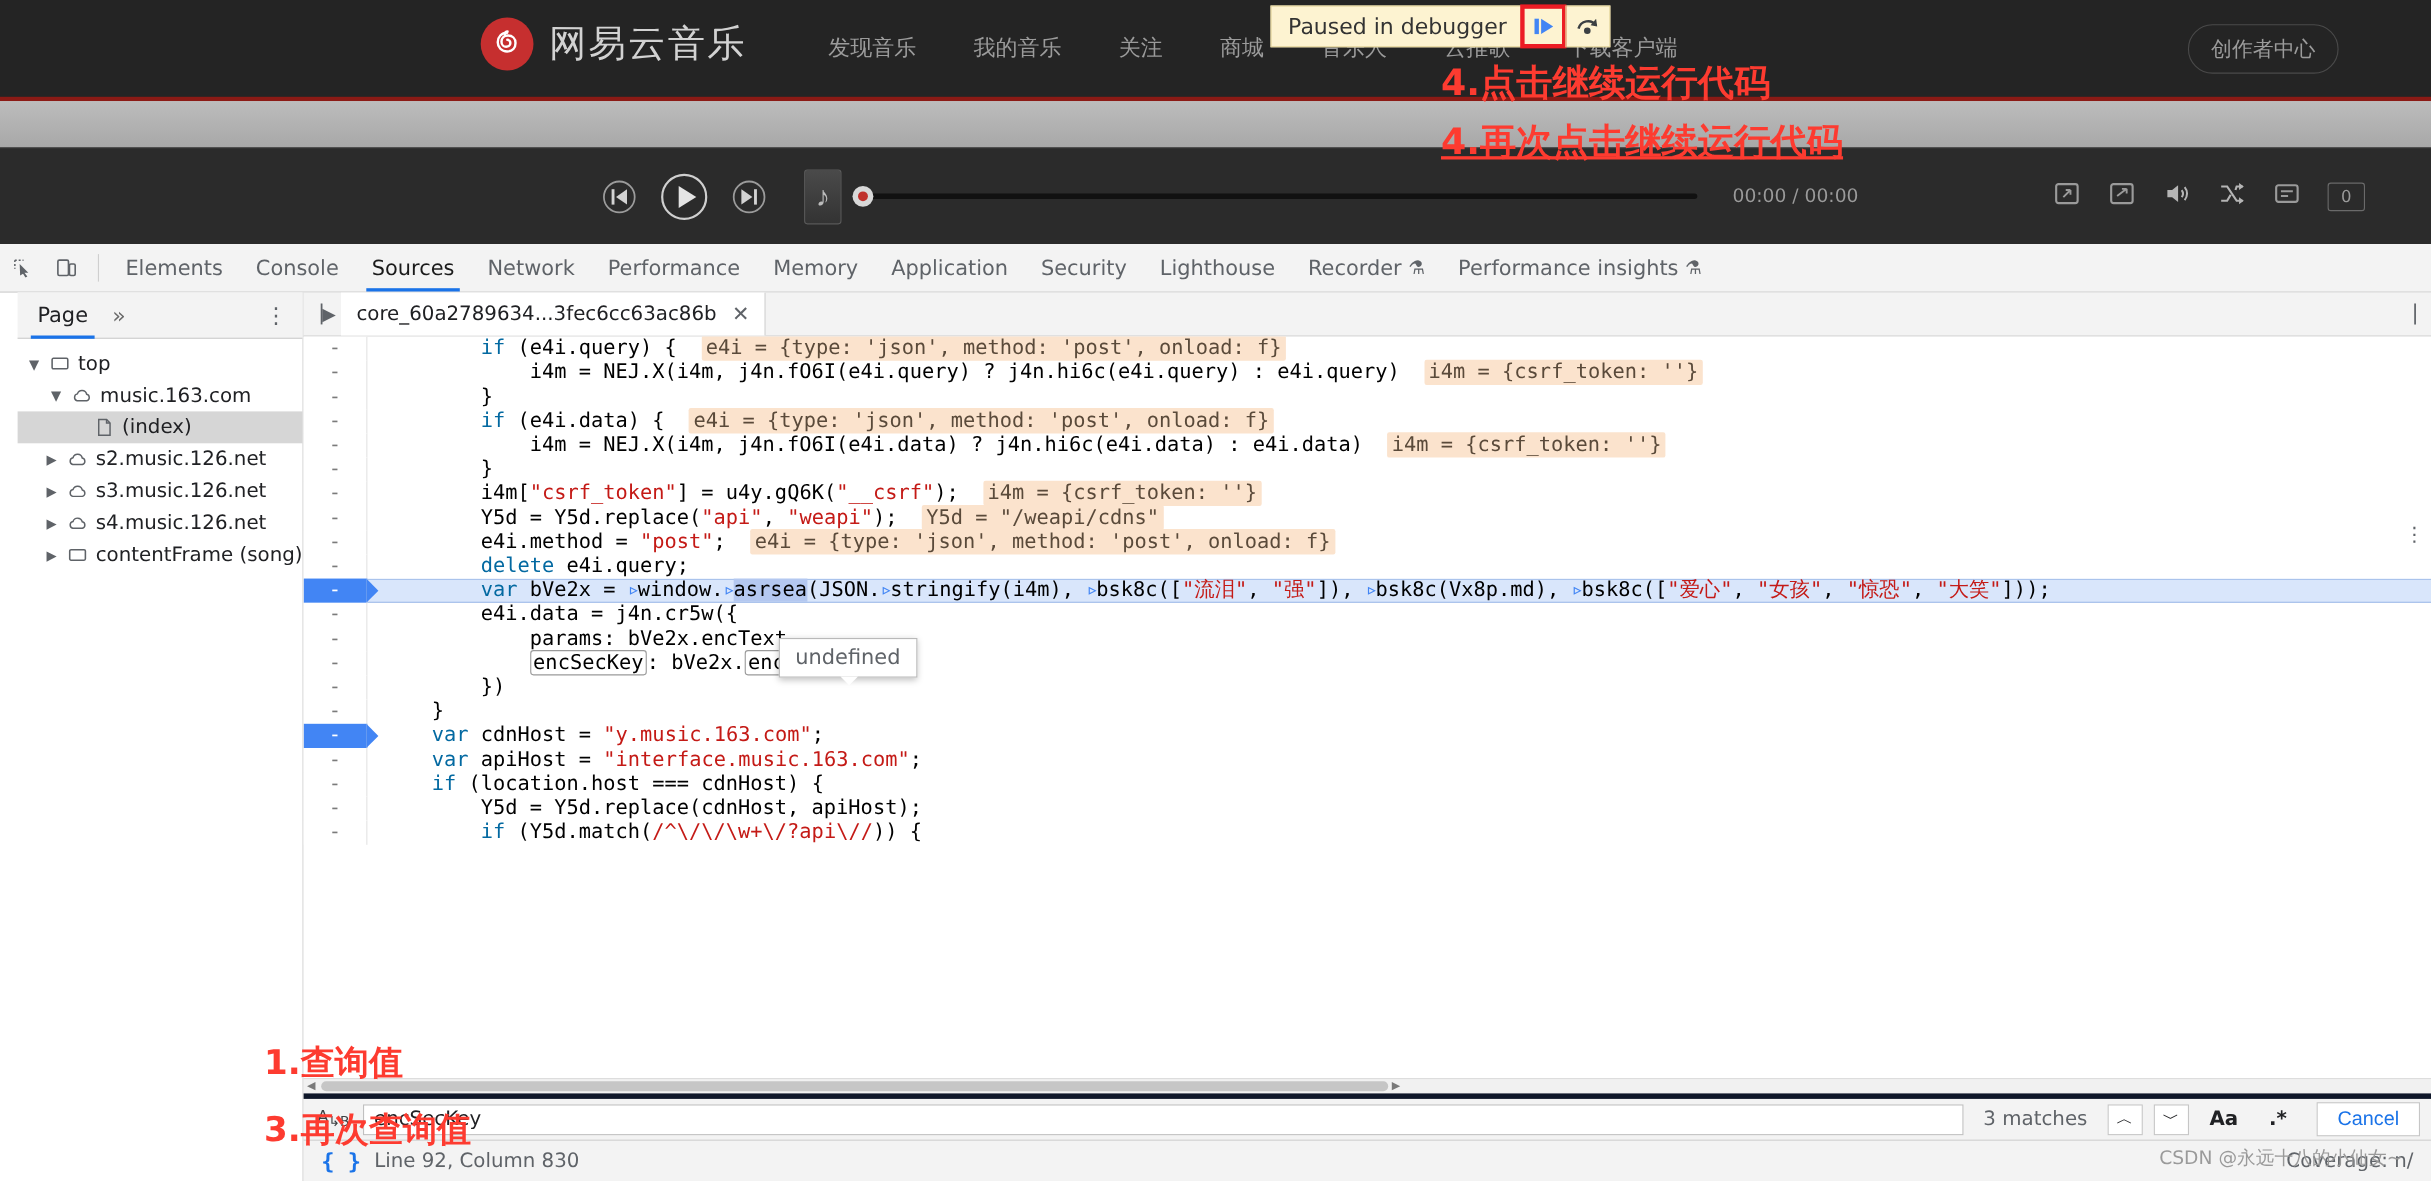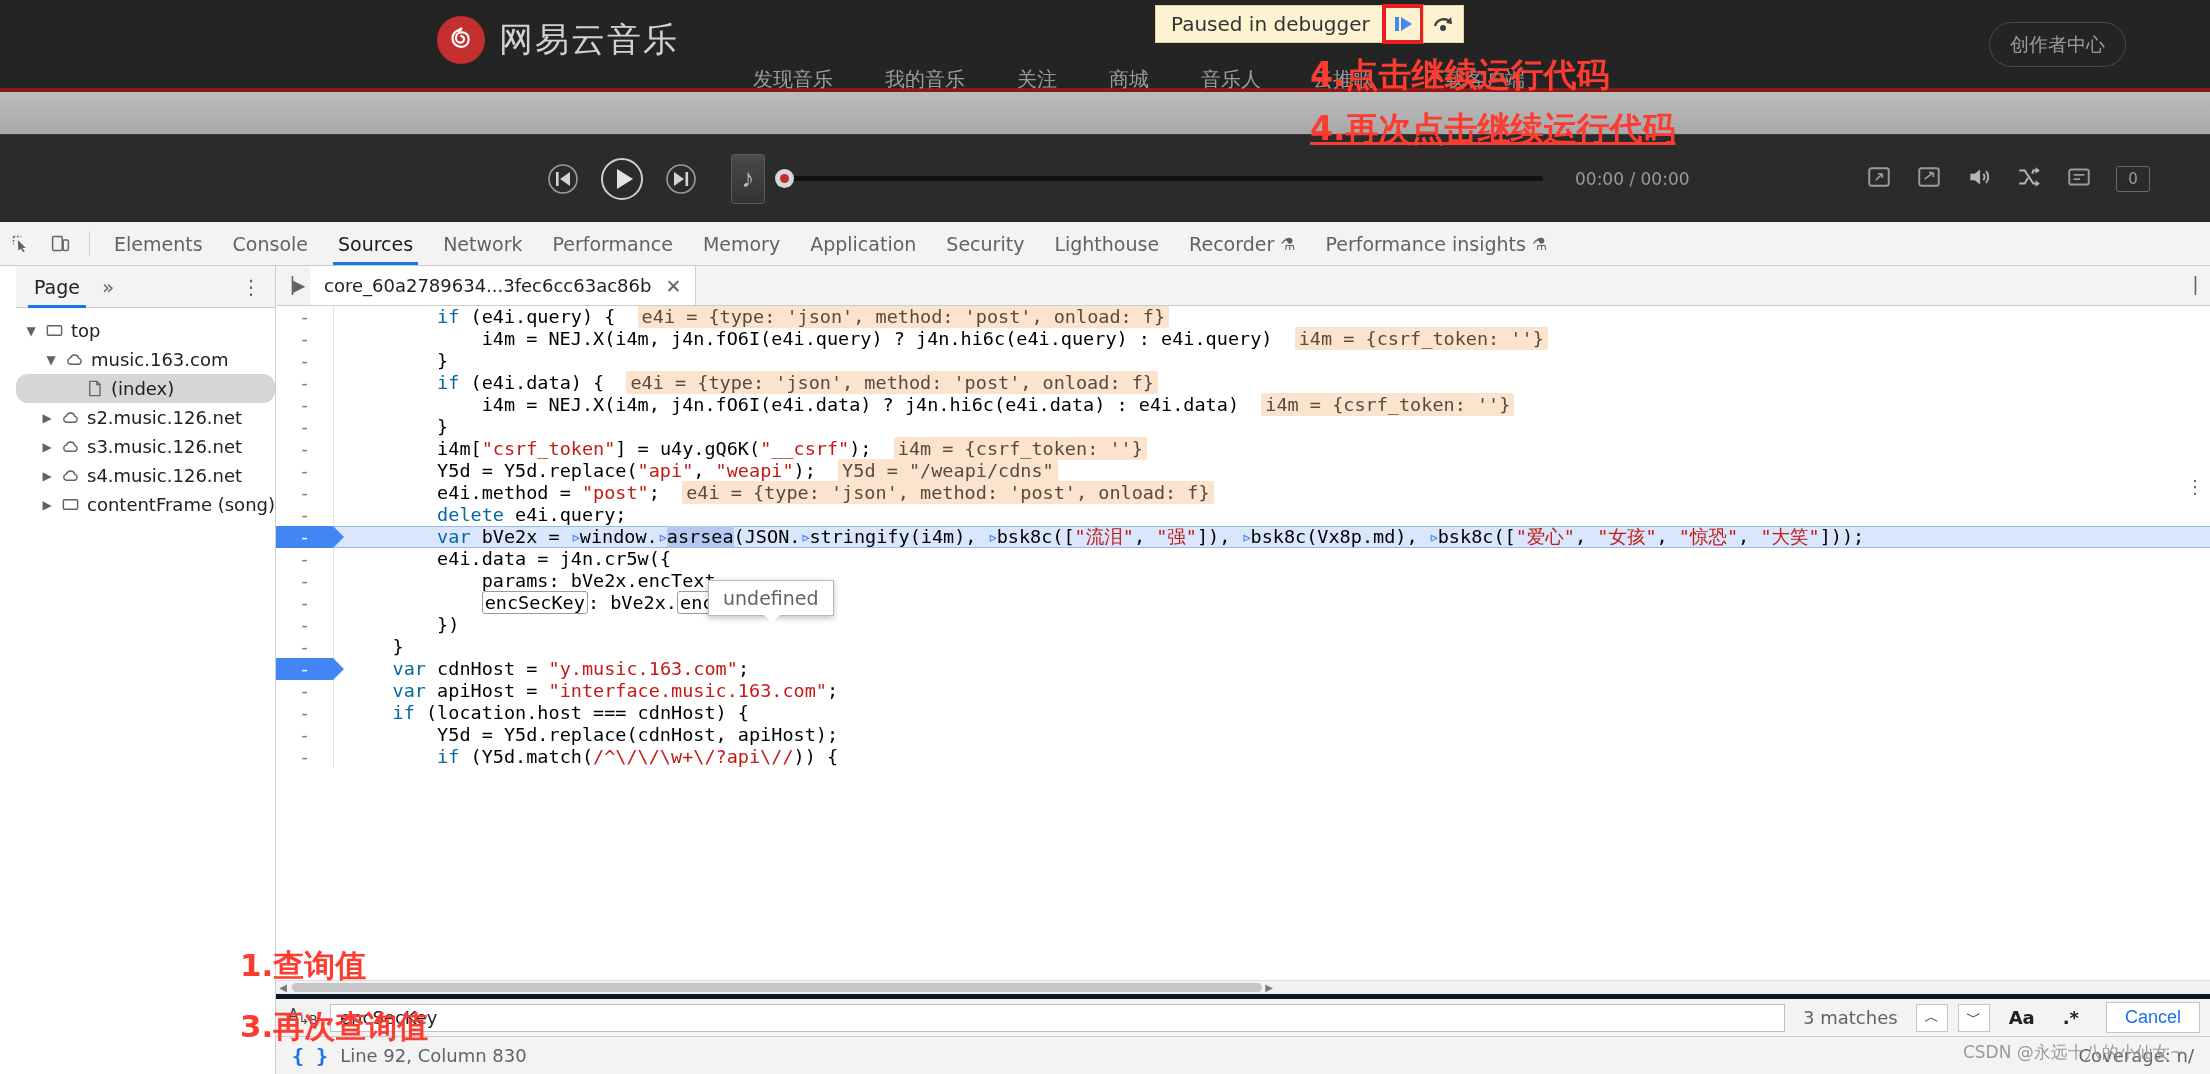--- a/index.html
+++ b/index.html
@@ -28,21 +28,20 @@
   .brand-logo svg { width: 34px; height: 34px; }
   .brand-name {
     color: #d2d2d2; font-size: 34px; letter-spacing: 2px;
     font-family: "DejaVu Sans", sans-serif;
   }
   .nav { position: absolute; left: 727px; top: 30px; display: flex; align-items: center; }
   .nav a {
     color: #9b9b9b; font-size: 20px; text-decoration: none;
     padding: 0 26px; white-space: nowrap;
     font-family: "DejaVu Sans", sans-serif;
-    margin-top: 36px;
   }
   .search-wrap {
     position: absolute; right: 275px; top: 22px;
     width: 250px; height: 45px; border-radius: 23px; background: #9a9a9a;
     display: flex; align-items: center; padding: 0 16px; gap: 9px;
   }
   .search-wrap svg { width: 20px; height: 20px; flex: 0 0 auto; }
   .search-ph { color: #4c4c4c; font-size: 17px; font-family: "DejaVu Sans", sans-serif;}
   .creator-btn {
     position: absolute; right: 84px; top: 22px;
@@ -154,21 +153,21 @@
   }
   .navpane-tab::after {
     content:""; position:absolute; left:0; right:0; bottom:0; height:3px; background:#1a73e8;
   }
   .chev2 { margin-left: 16px; color: #6a6a6a; font-size: 20px; }
   .navpane-more { margin-left: auto; margin-right: 14px; color:#5f6368; font-size: 20px; letter-spacing: 0; }
   .tree { padding-top: 8px; font-size: 18px; color: #202124; }
   .tree-row {
     display: flex; align-items: center; height: 29px; gap: 7px; white-space: nowrap;
   }
-  .tree-row.sel { background: #d6d6d6; border-radius: 12px; }
+  .tree-row.sel { background: #d6d6d6; }
   .tw { width: 14px; display:flex; align-items:center; justify-content:center; color:#5f6368; font-size: 12px; }
   .tree-row svg { width: 19px; height: 19px; flex:0 0 auto;}
 
   .editor-col { flex: 1; display: flex; flex-direction: column; min-width: 0; }
   .file-tabbar {
     height: 40px; background: #f3f3f3; border-bottom: 1px solid #cdcdcd;
     display: flex; align-items: stretch;
   }
   .file-tabbar .lb { width: 34px; display:flex; align-items:center; justify-content:center; color:#5f6368; }
   .file-tab {

